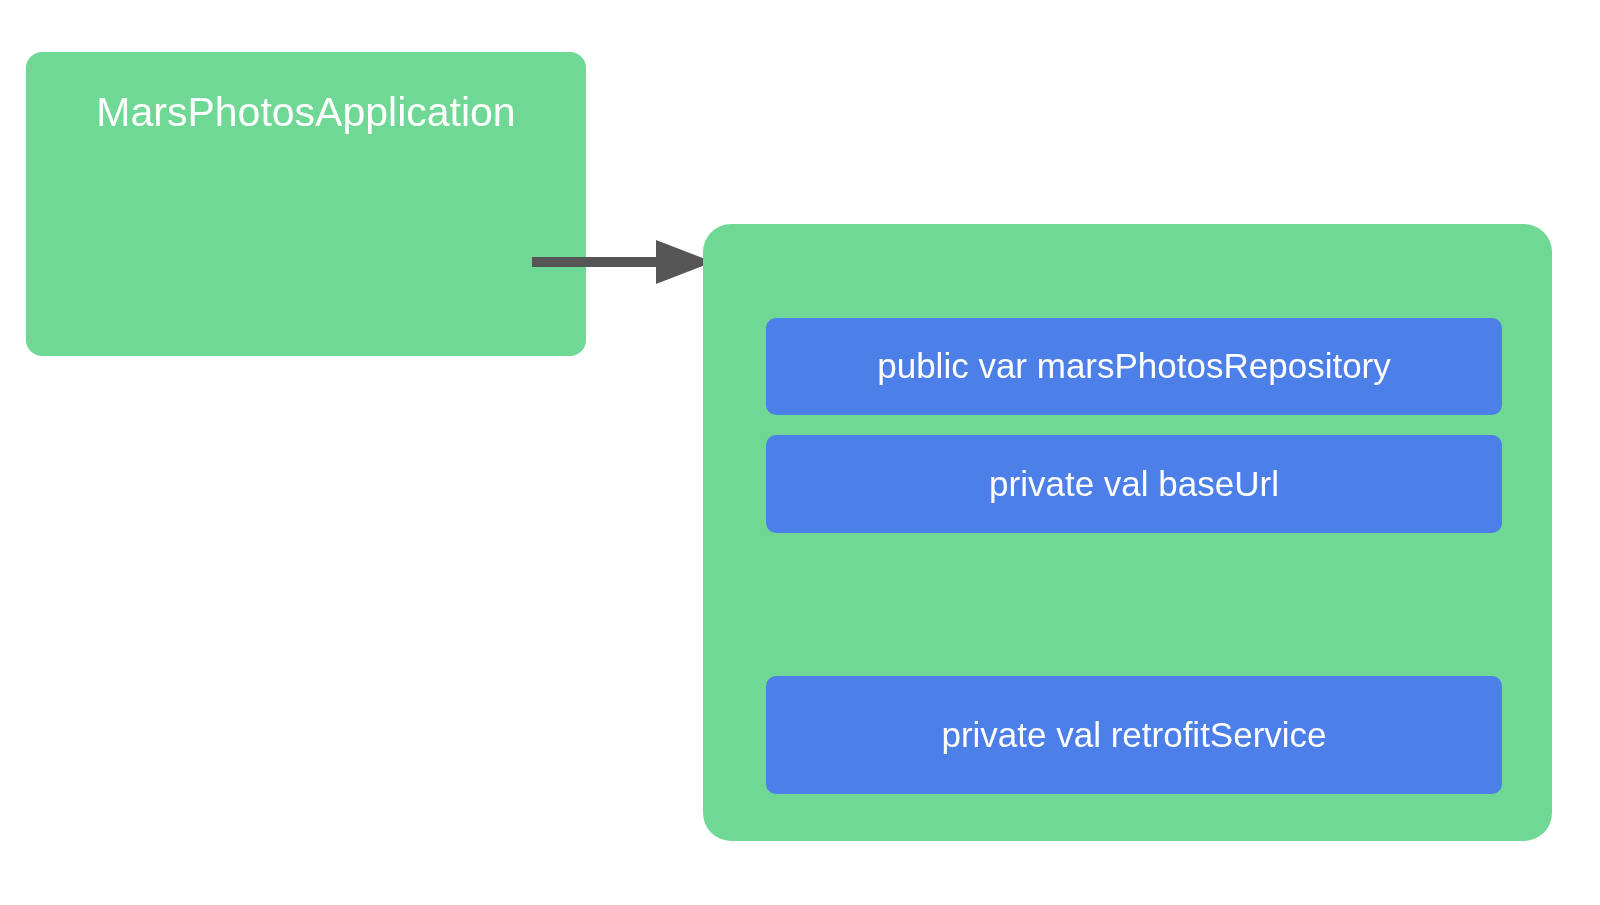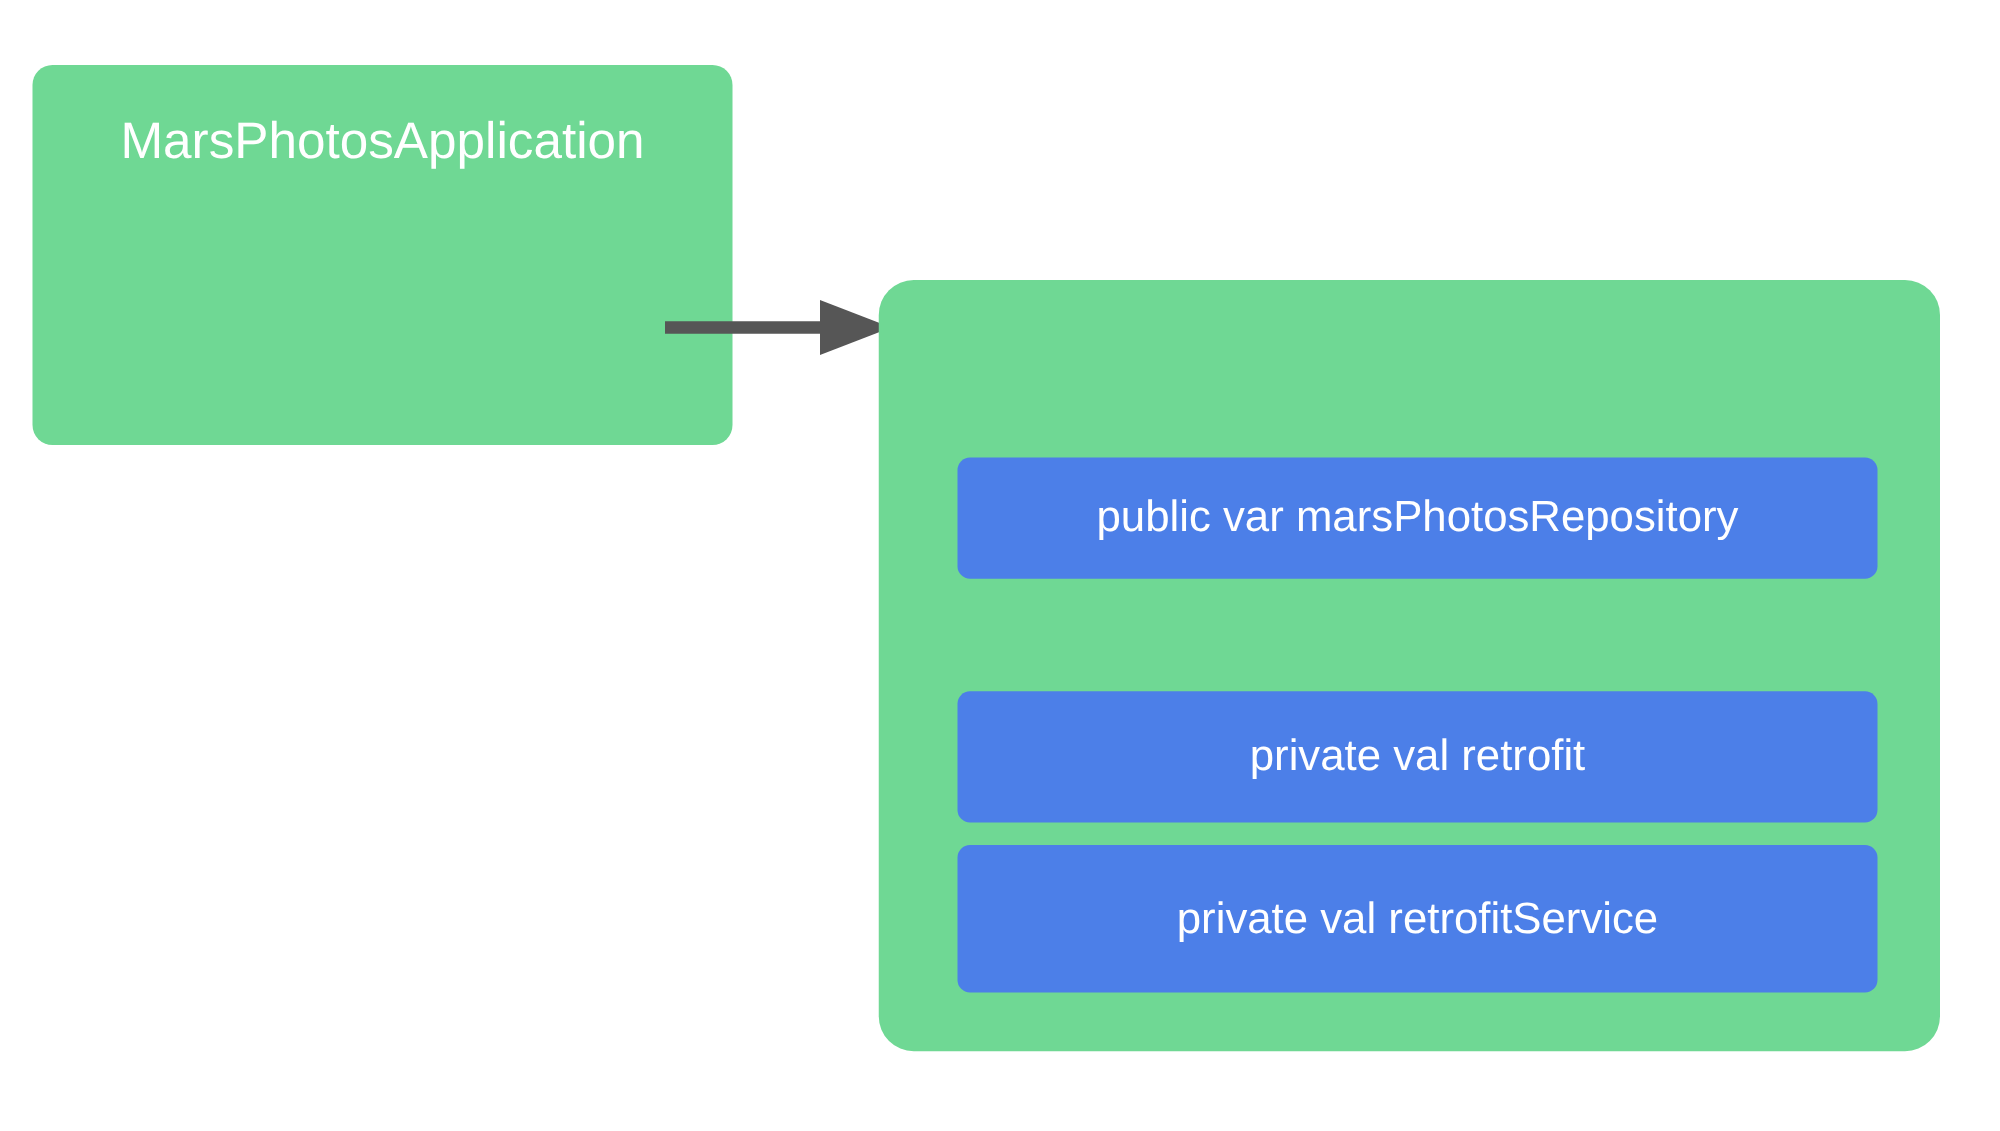--- a/index.html
+++ b/index.html
@@ -78,21 +78,21 @@
     left: 79px;
     top: 156px;
     width: 397px;
     height: 110px;
   }
 
   .container-member {
     left: 63px;
     width: 736px;
   }
-  #member-repository { top: 94px;  height: 97px; margin-top: 48px; }
+  #member-repository { top: 94px;  height: 97px; }
   #member-baseurl    { top: 211px; height: 98px; }
   #member-retrofit   { top: 329px; height: 105px; }
   #member-service    { top: 452px; height: 118px; }
 
   
   #dependency-arrow {
     position: absolute;
     left: 528px;
     top: 232px;
     width: 190px;
@@ -111,19 +111,19 @@
 
   <svg id="dependency-arrow" viewBox="0 0 190 60">
     <line x1="4" y1="30" x2="135" y2="30" stroke="#565656" stroke-width="10"></line>
     <polygon points="128,8 185,30 128,52" fill="#565656"></polygon>
   </svg>
 
   <div class="class-box" id="container-class-box">
 
     <div class="member-box container-member" id="member-repository">public var marsPhotosRepository</div>
 
+    <div class="member-box container-member" id="member-baseurl">private val baseUrl</div>
 
-    <div class="member-box container-member" id="member-retrofit">private val retrofit</div>
 
     <div class="member-box container-member" id="member-service">private val retrofitService</div>
   </div>
 
 </div>
 
 </body></html>

